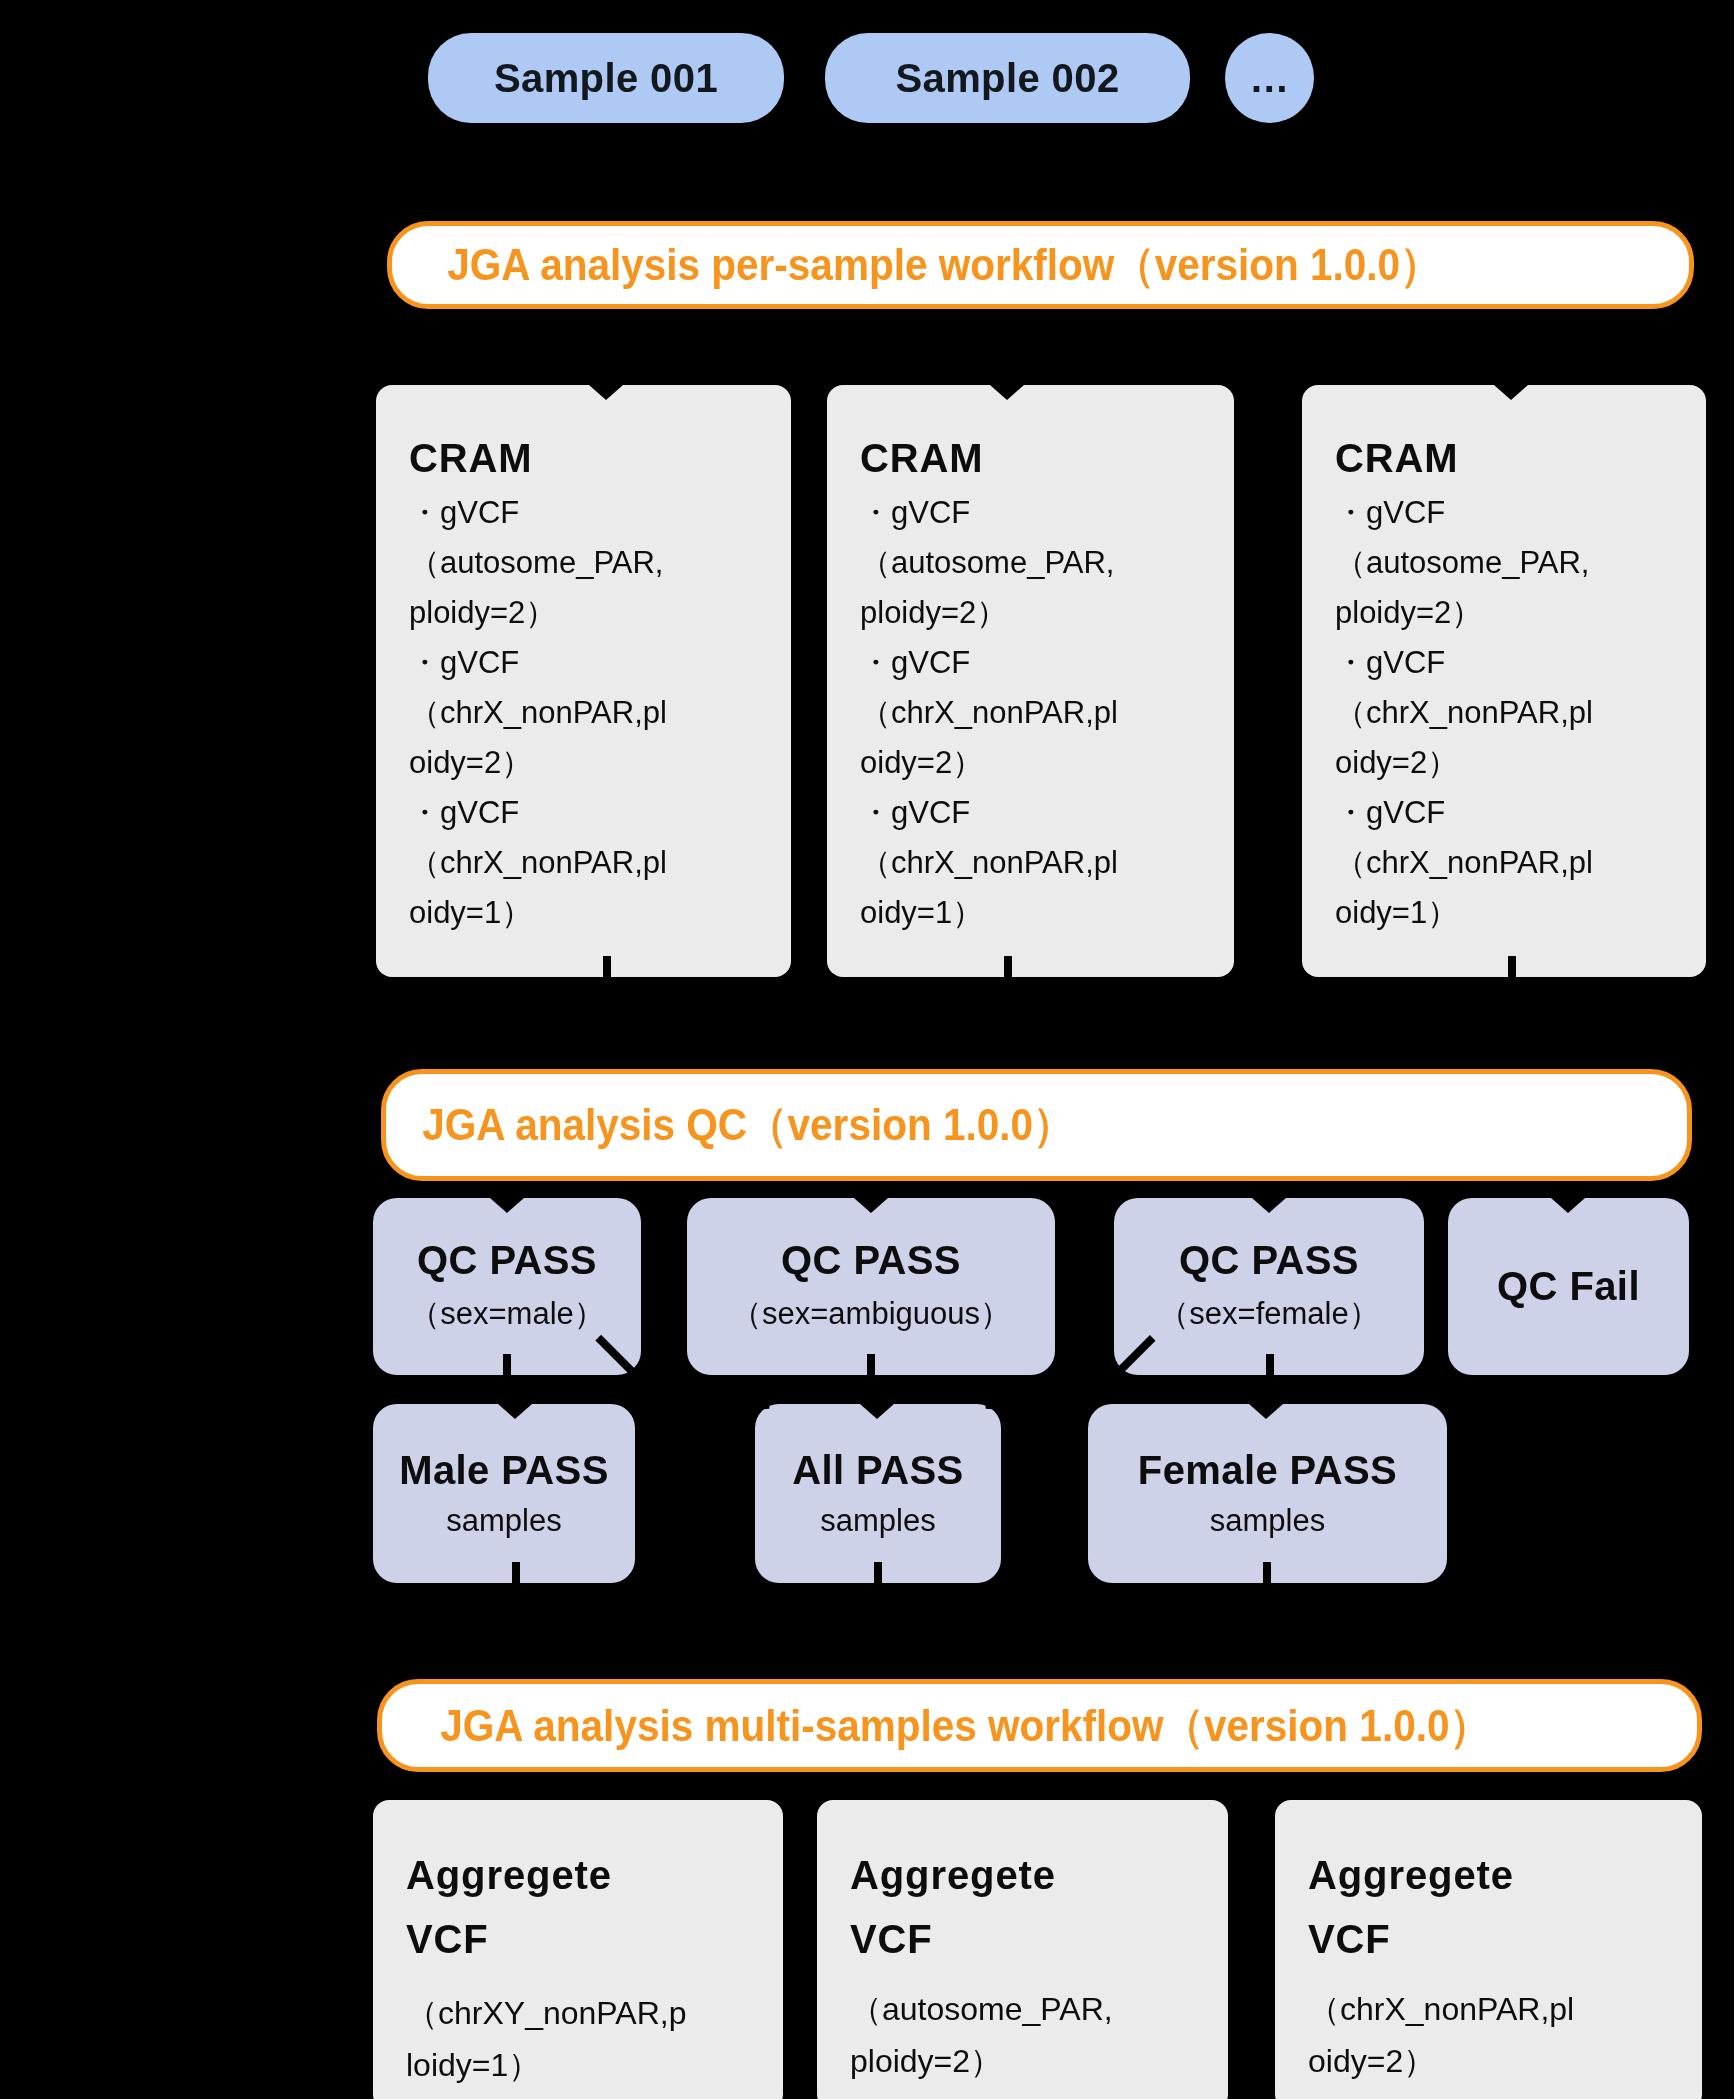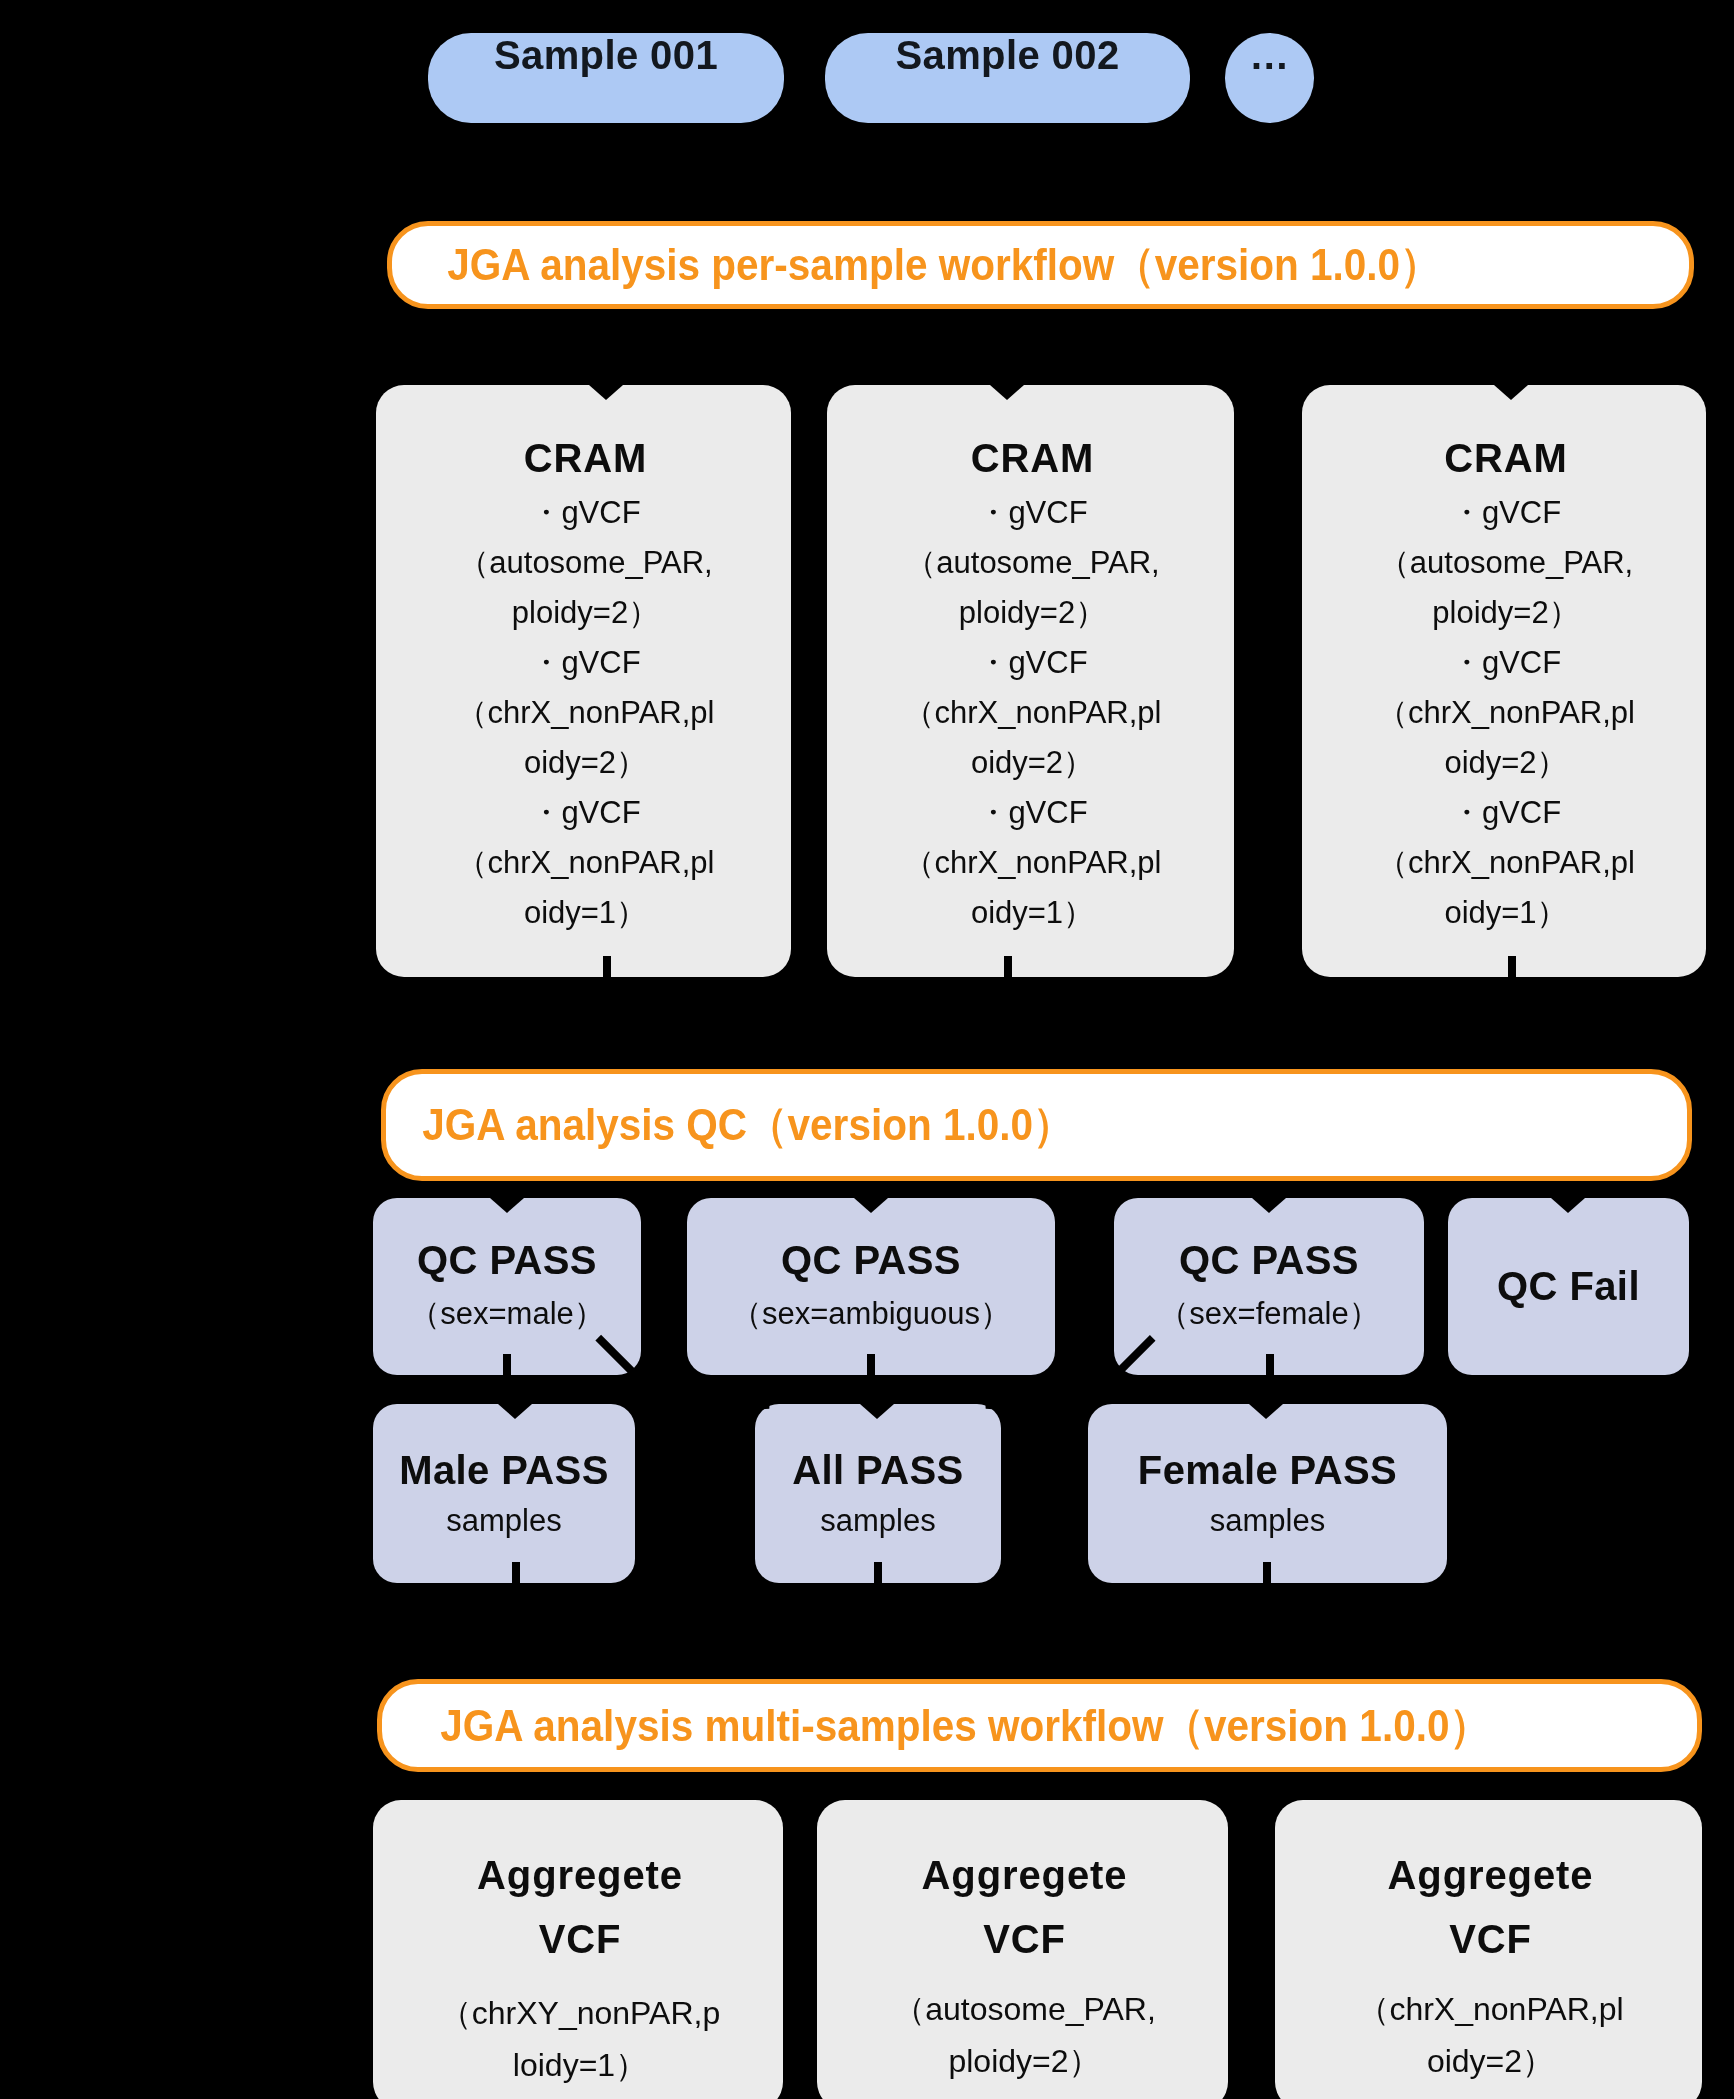--- a/index.html
+++ b/index.html
@@ -9,44 +9,43 @@
     background:#000;
     overflow:hidden;
     font-family:"Liberation Sans", sans-serif;
     color:#0d0d0d;
   }
   
   .pill{
     position:absolute;
     background:#adc9f4;
     border-radius:43px;
-    display:flex;justify-content:center;
+    display:flex;align-items:center;justify-content:center;
     font-size:40px;font-weight:700;letter-spacing:0.4px;color:#13181f;
   }
   
   .obox{
     position:absolute;
     background:#fff;
     border:5.2px solid #f7941d;
     border-radius:41px;
     display:flex;align-items:center;
     box-sizing:border-box;
   }
   .obox .t{
     color:#f7941d;font-size:45px;font-weight:700;letter-spacing:0px;
     transform:scaleX(.9);transform-origin:center;white-space:nowrap;
   }
   
   .gbox{
     position:absolute;
     background:#ebebeb;
-    border-radius:28px;
+    border-radius:16px;
     box-sizing:border-box;
     padding:43px 29px 6px 33px;
-    text-align:center;
   }
   .gbox .t{font-size:40px;font-weight:700;letter-spacing:0.9px;line-height:60px;}
   .gbox .b{font-size:31px;font-weight:400;line-height:50px;letter-spacing:0px;white-space:pre-line;}
   .agg .t{line-height:64px;}
   .agg .b{font-size:32px;line-height:52px;}
   
   .lbox{
     position:absolute;
     background:#cdd2e8;
     border-radius:24px;

